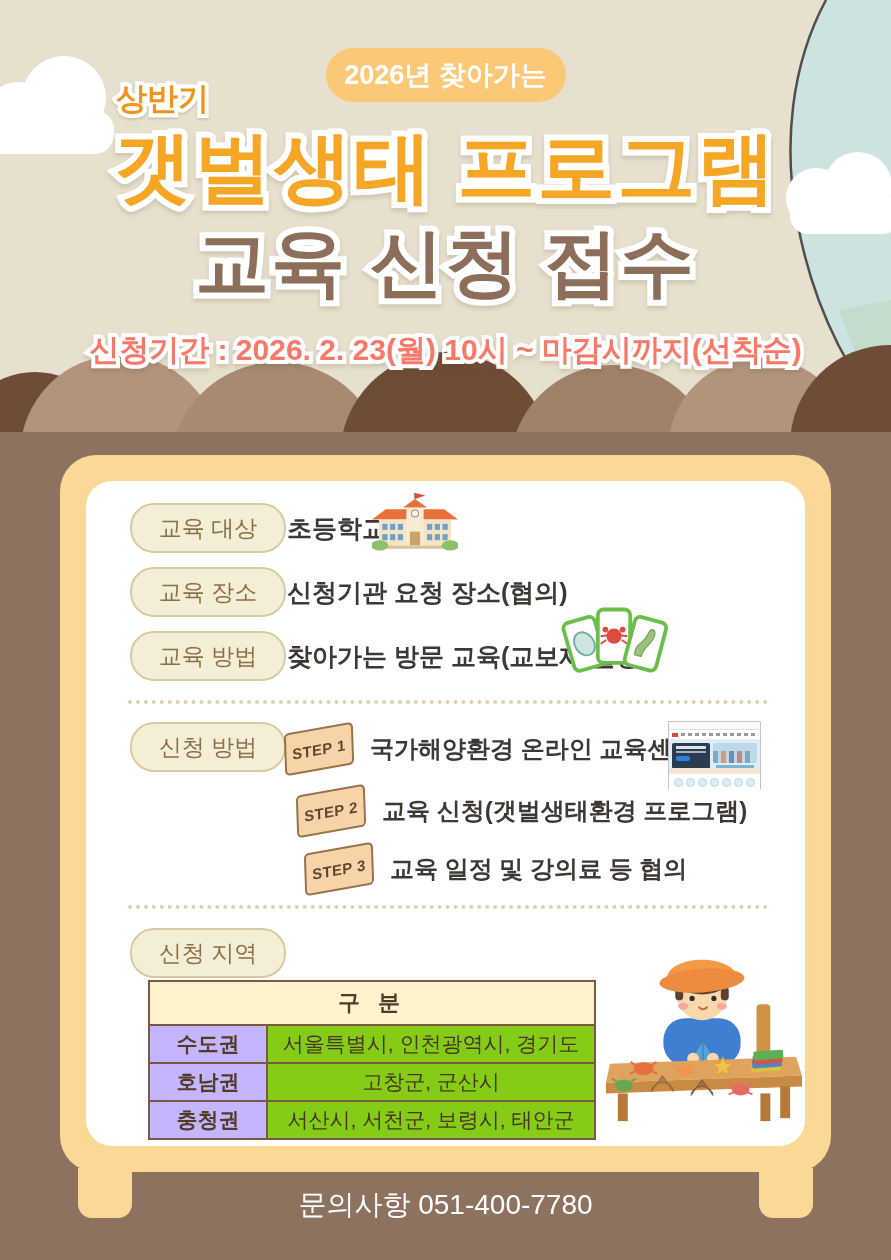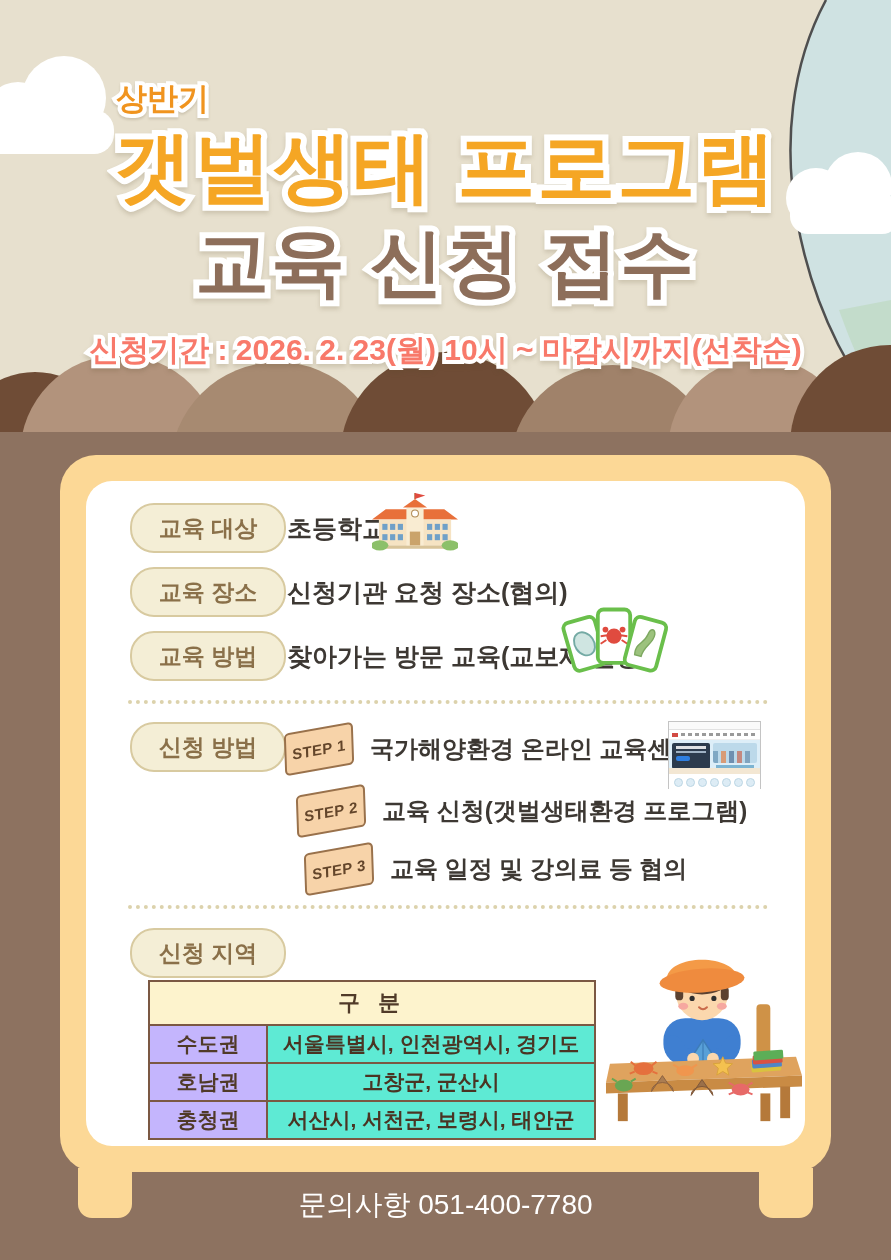--- a/index.html
+++ b/index.html
@@ -41,21 +41,21 @@
     background:#fcd896;border-radius:36px;z-index:2;}
   .panel{position:absolute;left:26px;top:26px;width:719px;height:665px;
     background:#fff;border-radius:26px;}
   .leg{position:absolute;top:1168px;width:54px;height:50px;background:#fcd896;
     border-radius:0 0 14px 14px;z-index:2;}
   .leg.left{left:78px;} .leg.right{left:759px;}
   
   .pill{
     position:absolute;width:152px;height:46px;border-radius:24px;
     background:#f4eed6;border:2px solid #d8caa0;color:#8a7049;
-    font-size:23px;font-weight:bold;display:flex;align-items:center;justify-content:center;z-index:3;
+    font-size:23px;font-weight:normal;display:flex;align-items:center;justify-content:center;z-index:3;
   }
   .rowval{position:absolute;font-size:25px;font-weight:700;color:#3d3833;z-index:3;}
   .divider{position:absolute;left:128px;width:640px;border-top:4px dotted #dcd2ac;z-index:3;}
   .step{position:absolute;display:flex;align-items:center;z-index:3;}
   .step-badge{
     width:66px;height:38px;background:#f7d3a9;border:2px solid #99714b;border-radius:5px;
     transform:rotate(-10deg) skewX(-8deg);display:flex;align-items:center;justify-content:center;
     font-size:15px;font-weight:bold;color:#63452a;letter-spacing:.5px;flex:none;
   }
   .step-text{margin-left:16px;font-size:24px;font-weight:600;color:#3d3833;white-space:nowrap;}
@@ -77,21 +77,21 @@
   .tb-caption{position:absolute;right:6px;top:25px;width:38px;height:3px;background:#7db4d2;}
   .tb-sand{position:absolute;left:0;bottom:0;width:100%;height:6px;background:#f3e7d3;}
   .tb-icons{height:16px;display:flex;align-items:center;justify-content:center;gap:3px;background:#fff;}
   .tb-icons i{width:7px;height:7px;border-radius:50%;background:#ddecf5;border:1px solid #bcd6e4;}
   
   .region-table{position:absolute;left:148px;top:980px;width:448px;border-collapse:collapse;z-index:3;
     font-size:21px;font-weight:bold;color:#503a28;text-align:center;}
   .region-table th,.region-table td{border:2px solid #7b5843;}
   .region-table th{height:40px;background:#fdf3cd;font-size:22px;letter-spacing:6px;margin-top:40px;}
   .region-table td.reg{width:116px;height:34px;background:#c4b5fd;}
-  .region-table td.areas{width:330px;background:#5eead4;font-weight:700;color:#4a3423;}
+  .region-table td.areas{width:330px;background:#84cc16;font-weight:400;color:#4a3423;}
   
   .school-icon{position:absolute;left:372px;top:492px;z-index:3;}
   .cards-icon{position:absolute;left:556px;top:600px;z-index:3;}
   .child-art{position:absolute;left:604px;top:946px;z-index:3;}
   .contact{position:absolute;left:0;top:1186px;width:100%;text-align:center;
     font-size:28px;font-weight:normal;color:#fff;z-index:3;}
 </style>
 </head>
 <body>
 
@@ -116,20 +116,21 @@
 
   <div class="mound" style="left:-45px;top:372px;width:160px;height:160px;background:#6f4c36;"></div>
   <div class="mound" style="left:20px;top:355px;width:200px;height:200px;background:#b2937c;"></div>
   <div class="mound" style="left:170px;top:362px;width:215px;height:215px;background:#a78a71;"></div>
   <div class="mound" style="left:340px;top:352px;width:210px;height:210px;background:#6f4c36;"></div>
   <div class="mound" style="left:510px;top:365px;width:205px;height:205px;background:#a0826a;"></div>
   <div class="mound" style="left:668px;top:358px;width:185px;height:185px;background:#b2937c;"></div>
   <div class="mound" style="left:790px;top:345px;width:200px;height:200px;background:#6f4c36;"></div>
   <div class="ground"></div>
 
+  <div class="badge">2026년 찾아가는</div>
   <div class="season stroked" style="width:auto;">
     <span class="back">상반기</span>
     <span class="front">상반기</span>
   </div>
   <div class="title1 stroked">
     <span class="back">갯벌생태 프로그램</span>
     <span class="front">갯벌생태 프로그램</span>
   </div>
   <div class="title2 stroked">
     <span class="back">교육 신청 접수</span>

